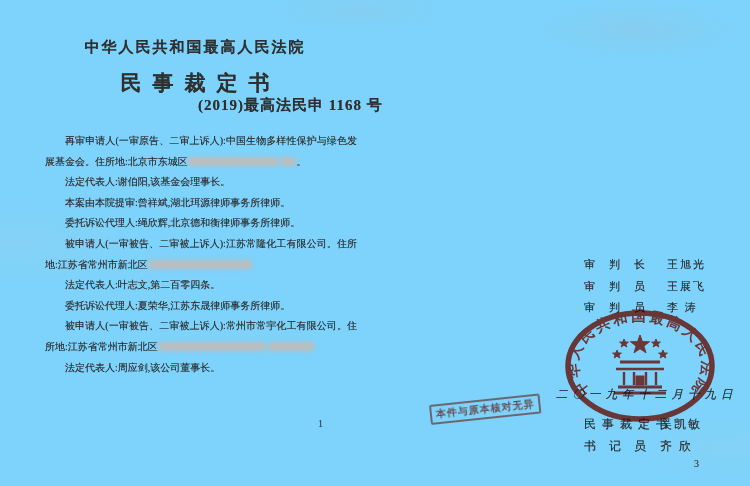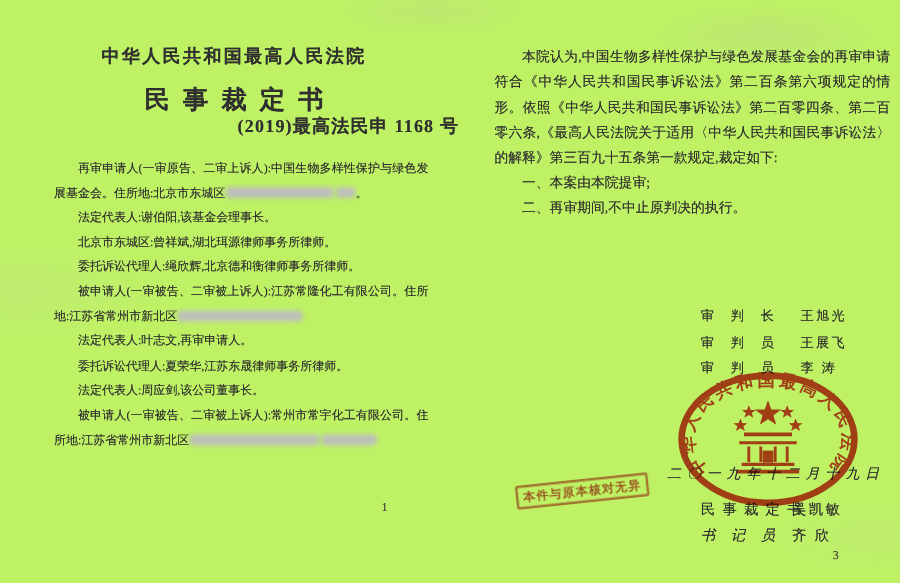--- a/index.html
+++ b/index.html
@@ -1,18 +1,18 @@
 <!DOCTYPE html>
 <html><head>
 <meta charset="utf-8">
 <style>
   html,body{margin:0;padding:0;background:#ffffff;}
   #canvas{
     position:relative;width:750px;height:486px;overflow:hidden;
-    background:#bef264;
+    background:#7dd3fc;
     font-family:"Liberation Serif","DejaVu Serif",serif;
     color:#2f2f2f;
   }
   
   #canvas::before{
     content:"";position:absolute;inset:0;pointer-events:none;
     background:
       radial-gradient(140px 40px at 85% 6%, rgba(180,180,180,.18), transparent 70%),
       radial-gradient(120px 30px at 48% 2%, rgba(180,180,180,.15), transparent 70%),
       radial-gradient(200px 60px at 2% 50%, rgba(200,200,200,.12), transparent 70%),
@@ -38,21 +38,21 @@
   .rp-body p{margin:0;text-indent:2em;}
   .sig-block{position:absolute;left:584px;top:254px;font-size:11px;}
   .sig-row{line-height:21.5px;white-space:nowrap;}
   .sig-role{display:inline-block;letter-spacing:14px;}
   .sig-name{display:inline-block;margin-left:8px;letter-spacing:2px;}
   .date-line{position:absolute;left:556px;top:387px;font-size:11.5px;
     letter-spacing:5px;white-space:nowrap;font-style:italic;}
   .clerk-block{position:absolute;left:584px;top:414px;font-size:12px;}
   .clerk-row{line-height:21.5px;white-space:nowrap;}
   .clerk-role-0{display:inline-block;letter-spacing:6px;width:66px;}
-  .clerk-role-1{display:inline-block;letter-spacing:13px;width:66px;font-style:italic;}
+  .clerk-role-1{display:inline-block;letter-spacing:13px;width:66px;}
   .clerk-name{display:inline-block;margin-left:10px;letter-spacing:2px;}
 
   
   .seal{position:absolute;left:562px;top:309px;width:156px;height:114px;
     mix-blend-mode:multiply;opacity:.88;filter:blur(.3px);}
   .check-stamp{position:absolute;left:430px;top:405px;
     transform:rotate(-6deg);transform-origin:left center;
     color:#c4362a;border:2px solid rgba(196,54,42,.8);border-radius:2px;
     font-size:10px;font-weight:bold;letter-spacing:1px;padding:1px 4px;
     mix-blend-mode:multiply;opacity:.82;filter:blur(.3px);white-space:nowrap;}
@@ -64,36 +64,31 @@
 
   <div class="lp-head">
     <div class="court-title txt">中华人民共和国最高人民法院</div>
     <div class="doc-title txt">民事裁定书</div>
   </div>
   <div class="case-number txt">(2019)最高法民申 1168 号</div>
 
   <div class="lp-body txt">
     <p><span>再审申请人(一审原告、二审上诉人):中国生物多样性保护与绿色发展基金会。住所地:北京市东城区</span><span class="redact" style="width:90px"></span> <span class="redact" style="width:16px"></span><span>。</span></p>
     <p>法定代表人:谢伯阳,该基金会理事长。</p>
-    <p>北京市东城区:曾祥斌,湖北珥源律师事务所律师。</p>
+    <p>本案由本院提审:曾祥斌,湖北珥源律师事务所律师。</p>
     <p>委托诉讼代理人:绳欣辉,北京德和衡律师事务所律师。</p>
     <p><span>被申请人(一审被告、二审被上诉人):江苏常隆化工有限公司。住所地:江苏省常州市新北区</span><span class="redact" style="width:104px"></span></p>
-    <p>法定代表人:叶志文,再审申请人。</p>
+    <p>法定代表人:叶志文,第二百零四条。</p>
     <p>委托诉讼代理人:夏荣华,江苏东晟律师事务所律师。</p>
+    <p><span>被申请人(一审被告、二审被上诉人):常州市常宇化工有限公司。住所地:江苏省常州市新北区</span><span class="redact" style="width:108px"></span> <span class="redact" style="width:46px"></span></p>
     <p>法定代表人:周应剑,该公司董事长。</p>
-    <p><span>被申请人(一审被告、二审被上诉人):常州市常宇化工有限公司。住所地:江苏省常州市新北区</span><span class="redact" style="width:108px"></span> <span class="redact" style="width:46px"></span></p>
   </div>
 
   <div class="pageno txt" style="left:318px;top:418px;">1</div>
 
-  <div class="rp-body txt">
-    <p>本院认为,中国生物多样性保护与绿色发展基金会的再审申请符合《中华人民共和国民事诉讼法》第二百条第六项规定的情形。依照《中华人民共和国民事诉讼法》第二百零四条、第二百零六条,《最高人民法院关于适用〈中华人民共和国民事诉讼法〉的解释》第三百九十五条第一款规定,裁定如下:</p>
-    <p>一、本案由本院提审;</p>
-    <p>二、再审期间,不中止原判决的执行。</p>
-  </div>
 
   <div class="sig-block txt">
     <div class="sig-row">
       <span class="sig-role">审判长</span><span class="sig-name">王旭光</span>
     </div>
     <div class="sig-row">
       <span class="sig-role">审判员</span><span class="sig-name">王展飞</span>
     </div>
     <div class="sig-row">
       <span class="sig-role">审判员</span><span class="sig-name">李 涛</span>

